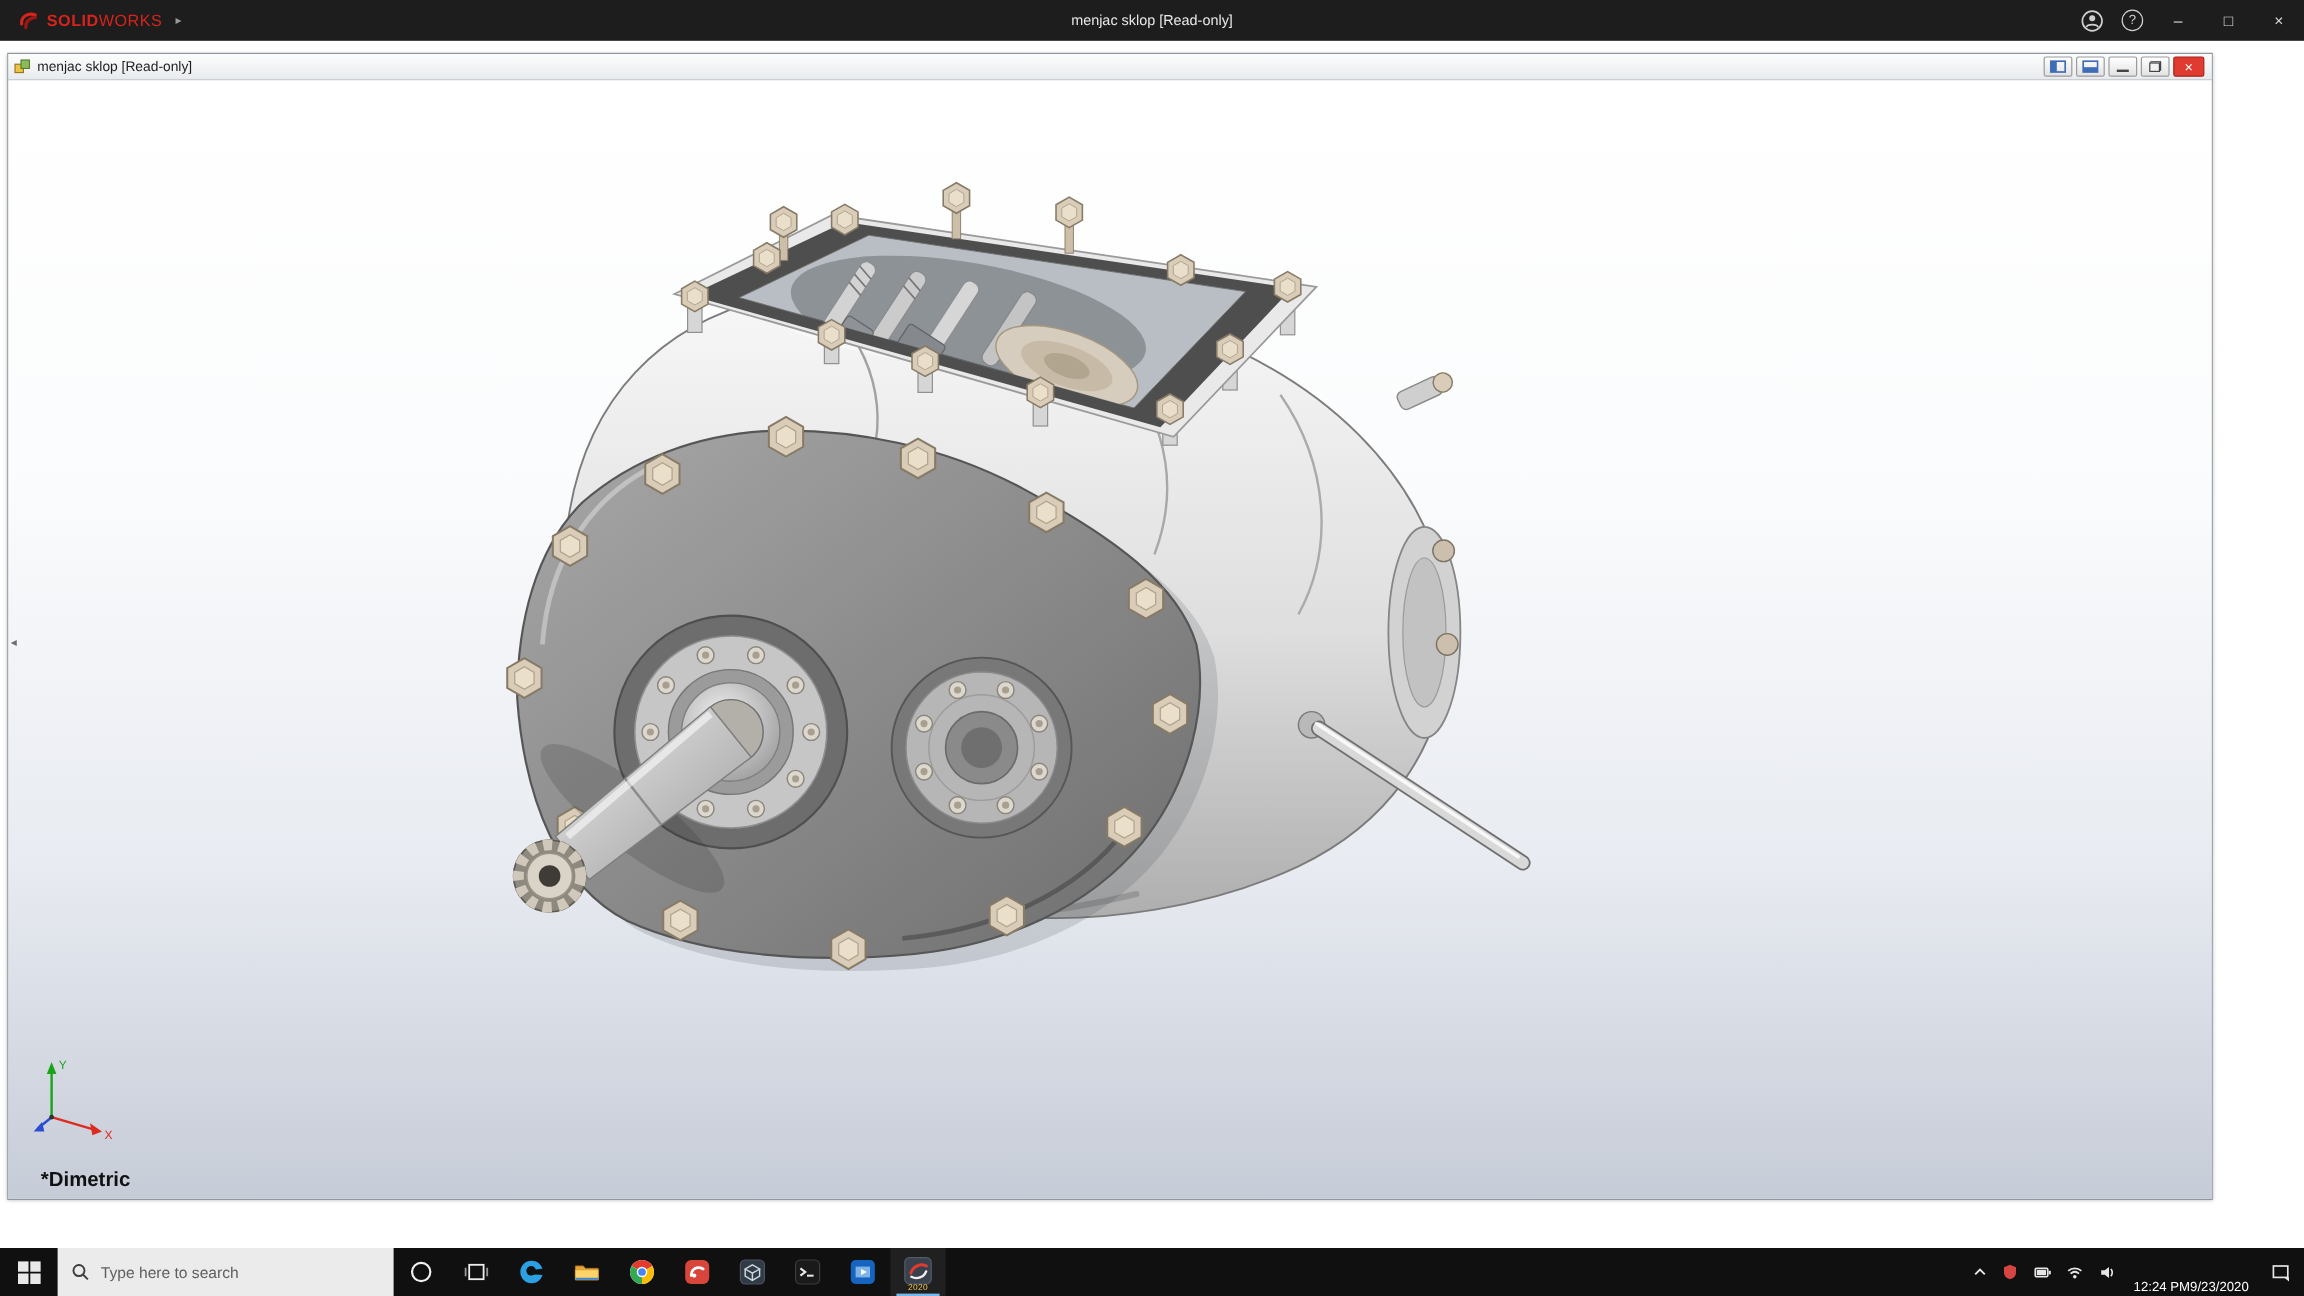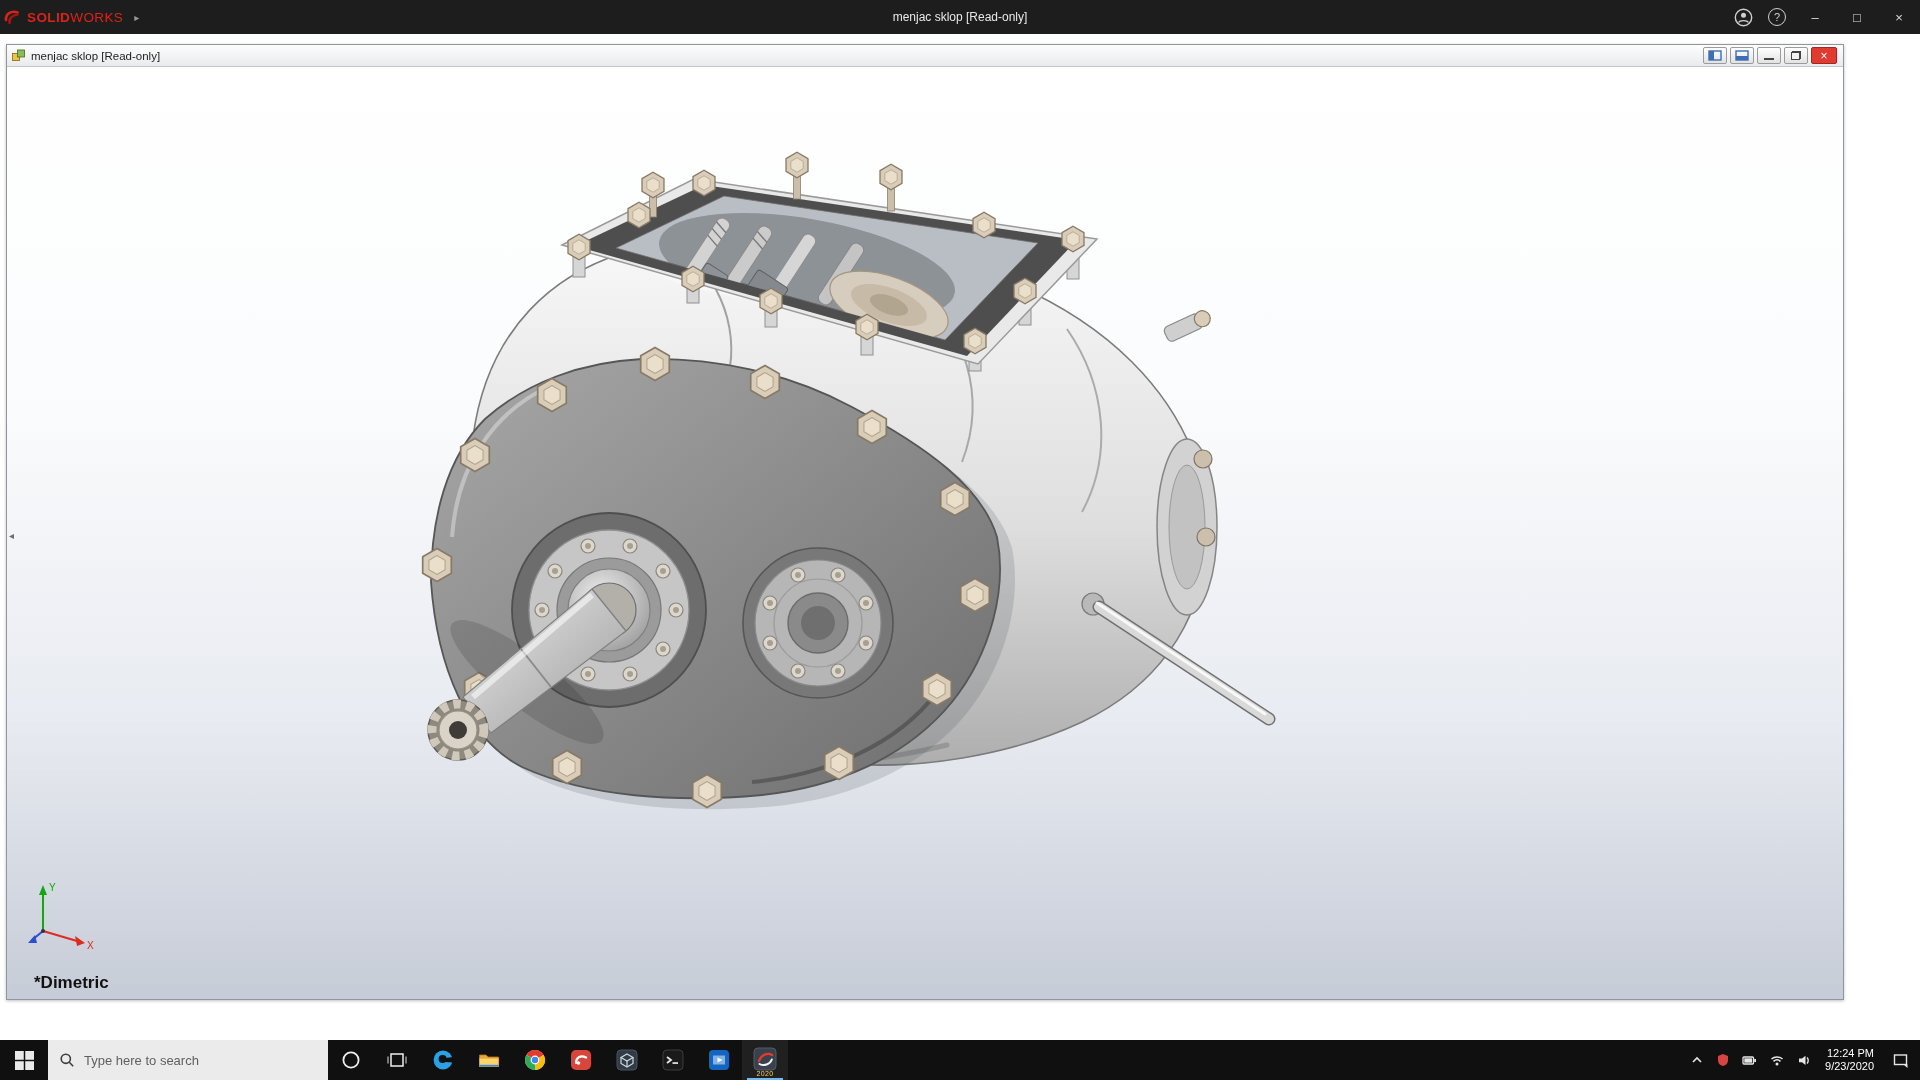--- a/index.html
+++ b/index.html
@@ -2,21 +2,21 @@
 <html><head>
 <meta charset="utf-8">
 <style>
   * { margin:0; padding:0; box-sizing:border-box; }
   html,body { width:1920px; height:1080px; overflow:hidden; }
   body { font-family:"Liberation Sans","DejaVu Sans",sans-serif; background:#fff; }
   .screen { position:relative; width:1920px; height:1080px; background:#fff; }
 
   
   .app-titlebar { position:absolute; top:0; left:0; right:0; height:34px; background:#1d1d1d; display:flex; align-items:center; z-index:50; }
-  .brand { display:flex; align-items:center; gap:5px; padding-left:2px;justify-content:space-between; }
+  .brand { display:flex; align-items:center; gap:5px; padding-left:14px;justify-content:space-between; }
   .brand-text { color:#d6241c; font-size:13.5px; letter-spacing:.4px; }
   .brand-text b { font-weight:700; }
   .brand-text span { font-weight:300; }
   .brand-arrow { color:#9a9a9a; font-size:10px; margin-left:6px; cursor:pointer; }
   .app-title { position:absolute; left:50%; transform:translateX(-50%); color:#e8e8e8; font-size:12px; }
   .app-controls { margin-left:auto; display:flex; align-items:center; height:100%; }
   .circle-ctl { width:34px; height:100%; display:flex; align-items:center; justify-content:center; }
   .circle-glyph { width:18px; height:18px; border:1.4px solid #cfcfcf; border-radius:50%; color:#cfcfcf; font-size:11px; display:flex; align-items:center; justify-content:center; }
   .win-ctl { width:42px; height:100%; display:flex; align-items:center; justify-content:center; color:#dcdcdc; font-size:13px; }
 
@@ -49,21 +49,21 @@
   .tb-btn.start { width:48px; }
   .tb-btn.active { background:rgba(255,255,255,.07); }
   .tb-btn.active:after { content:""; position:absolute; left:5px; right:5px; bottom:0; height:2px; background:#76b9ed; }
   .search-box { width:280px; background:#ebebeb; display:flex; align-items:center; gap:9px; padding:0 11px; }
   .search-box input { flex:1; border:none; outline:none; background:transparent; font-size:13px; color:#3e3e3e; font-family:inherit; }
   .search-box input::placeholder { color:#5f5f5f; opacity:1; }
   .sw-badge { position:absolute; bottom:3px; left:0; right:0; text-align:center; font-size:7px; color:#ffd34d; letter-spacing:.3px; pointer-events:none; }
   .tray { margin-left:auto; display:flex; align-items:stretch; }
   .tray-btn { width:27px; display:flex; align-items:center; justify-content:center; cursor:pointer; }
   .tray-btn.caret { width:24px; }
-  .clock { display:flex; flex-direction:column; align-items:flex-end; justify-content:center; color:#ffffff; font-size:11px; line-height:13.5px; padding:0 8px; cursor:pointer; }
+  .clock { display:flex; flex-direction:row; align-items:flex-end; justify-content:center; color:#ffffff; font-size:11px; line-height:13.5px; padding:0 8px; cursor:pointer; }
   .action-center { width:38px; display:flex; align-items:center; justify-content:center; cursor:pointer; }
 </style>
 </head>
 <body>
 
 <div class="screen">
 
   <header class="app-titlebar">
     <div class="brand">
       <svg width="20" height="20" viewBox="0 0 20 20">

